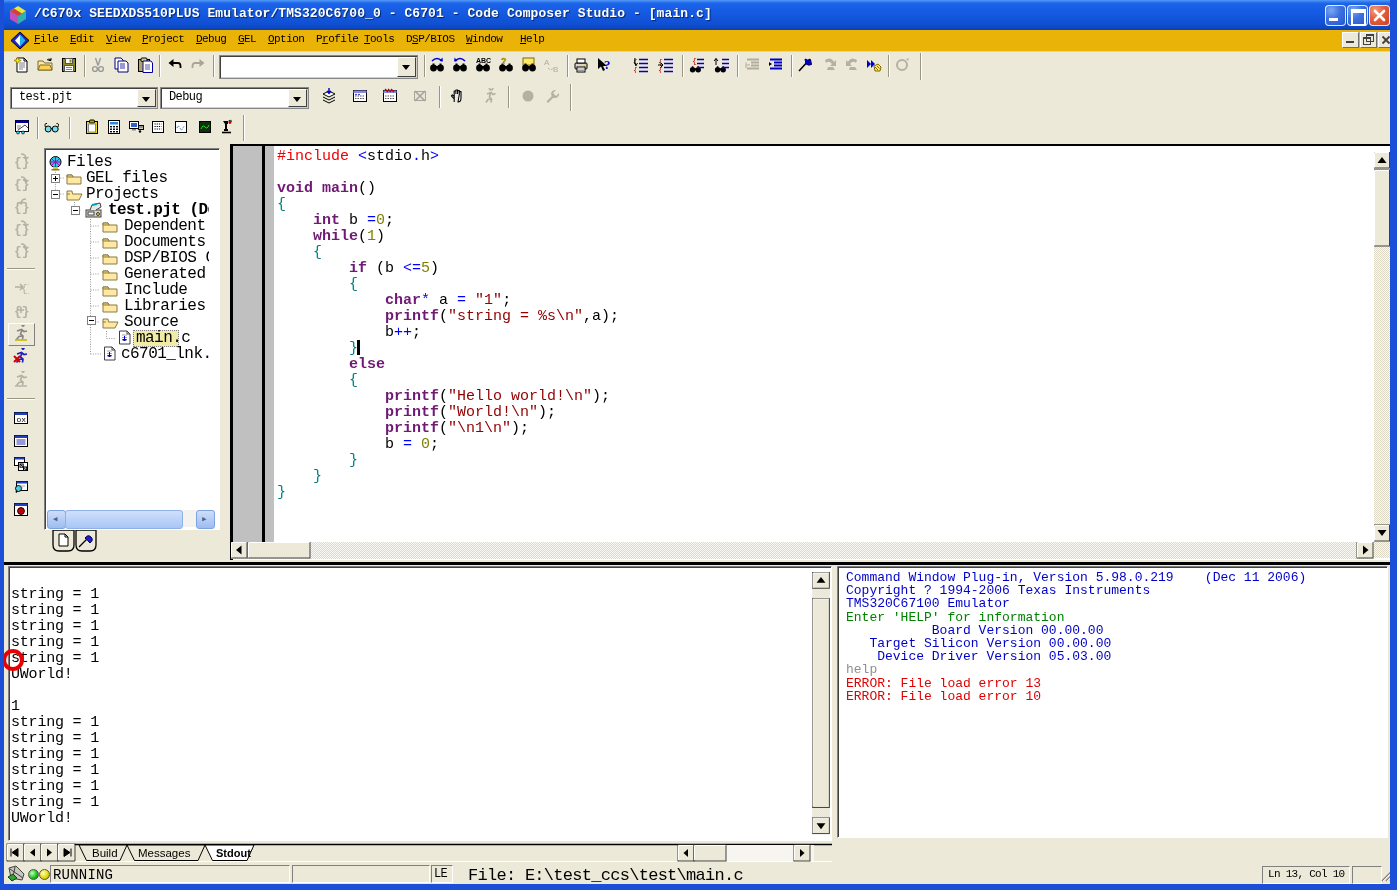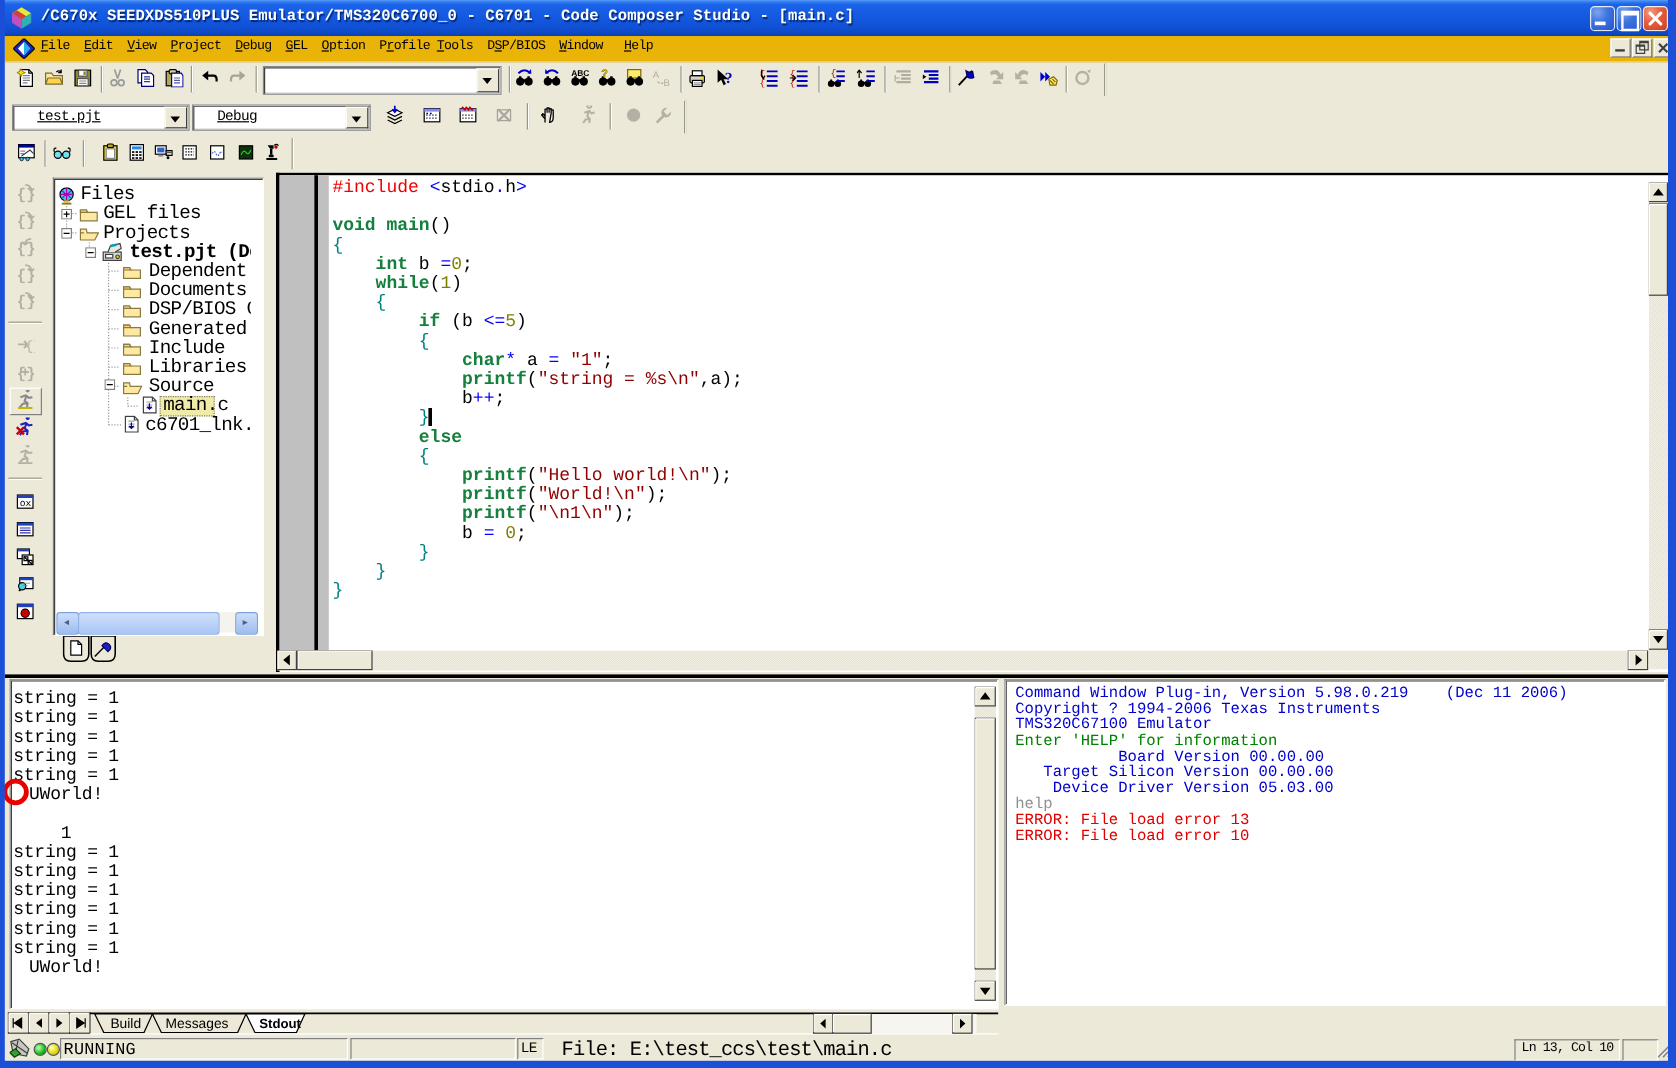--- a/index.html
+++ b/index.html
@@ -17,41 +17,41 @@
 .tbtn span{position:absolute;color:#fff;font-weight:bold;}
 
 #menubar{left:4px;top:30px;width:1386px;height:21px;background:#eab308;border-bottom:1px solid #d8d4c0;}
 #menubar .mi{position:absolute;top:3px;font-size:11px;letter-spacing:-0.55px;color:#000;white-space:pre;}
 #menubar u{text-decoration:underline;}
 
 .tbrow{left:0;top:0;width:0;height:0;}
 .combo{position:absolute;background:#fff;border:1px solid #888;box-shadow:inset 1px 1px 0 #404040, inset -1px -1px 0 #d4d0c8;}
 .combo .arrowbtn{position:absolute;right:1px;top:1px;bottom:1px;width:17px;background:#ece9d8;border:1px solid;border-color:#fff #404040 #404040 #fff;}
 .combo .arrowbtn:after{content:"";position:absolute;left:4px;top:7px;border:4px solid transparent;border-top:5px solid #000;}
-.combo .ctext{position:absolute;left:20px;top:2px;font-size:12px;letter-spacing:-0.6px;text-decoration:underline;}
+.combo .ctext{position:absolute;left:8px;top:2px;font-size:12px;letter-spacing:-0.6px;}
 
 #mainarea{left:4px;top:143px;width:1386px;height:417px;background:#ece9d8;}
 
 #treebox{left:44px;top:148px;width:174px;height:380px;background:#fff;border:1px solid;border-color:#808080 #fff #fff #808080;box-shadow:inset 1px 1px 0 #404040;}
 #tree{position:absolute;left:-1px;top:4px;width:165px;height:355px;overflow:hidden;font-size:16px;letter-spacing:-0.55px;white-space:pre;}
 .trow{position:absolute;height:16px;line-height:16px;}
 
 #editorbox{left:230px;top:144px;width:1160px;height:414px;background:#fff;border-left:3px solid #000;border-top:2px solid #000;}
 #margin{position:absolute;left:0;top:0;width:29px;height:396px;background:#c0c0c0;border-right:3px solid #000;}
 #margin2{position:absolute;left:32px;top:0;width:9px;height:396px;background:#c0c0c0;}
 #code{position:absolute;left:44px;top:3px;width:1100px;font-size:15px;line-height:16px;white-space:pre;color:#000;}
-#code b{color:#15803d;}
+#code b{color:#701a75;}
 .op{color:#0000ff;}
 .num{color:#808000;}
 .str{color:#900000;}
 .br{color:#008080;}
 
 #outbox{left:8px;top:566px;width:824px;height:296px;}
 #outwhite{position:absolute;left:0;top:0;width:822px;height:273px;background:#fff;border:1px solid;border-color:#808080 #fff #fff #808080;box-shadow:inset 1px 1px 0 #404040;}
-#outtext{position:absolute;left:2px;top:8px;font-size:15px;line-height:16px;letter-spacing:-0.2px;white-space:pre;text-align:center;}
+#outtext{position:absolute;left:2px;top:20px;font-size:15px;line-height:16px;letter-spacing:-0.2px;white-space:pre;}
 #cmdbox{left:837px;top:566px;width:553px;height:208px;}
 #cmdwhite{position:absolute;left:0;top:0;width:549px;height:270px;background:#fff;border:1px solid;border-color:#808080 #fff #fff #808080;box-shadow:inset 1px 1px 0 #404040;}
 #cmdtext{position:absolute;left:8px;top:4px;font-size:13px;line-height:13.2px;white-space:pre;}
 .cblue{color:#0000cc;}.cgreen{color:#008000;}.cgray{color:#909090;}.cred{color:#e00000;}
 
 #status{left:4px;top:863px;width:1386px;height:21px;background:#ece9d8;}
 .sunk{position:absolute;border:1px solid;border-color:#808080 #fff #fff #808080;}
 </style></head><body>
 <div class="abs" id="title">
     <span class="txt">/C670x SEEDXDS510PLUS Emulator/TMS320C6700_0 - C6701 - Code Composer Studio - [main.c]</span>

